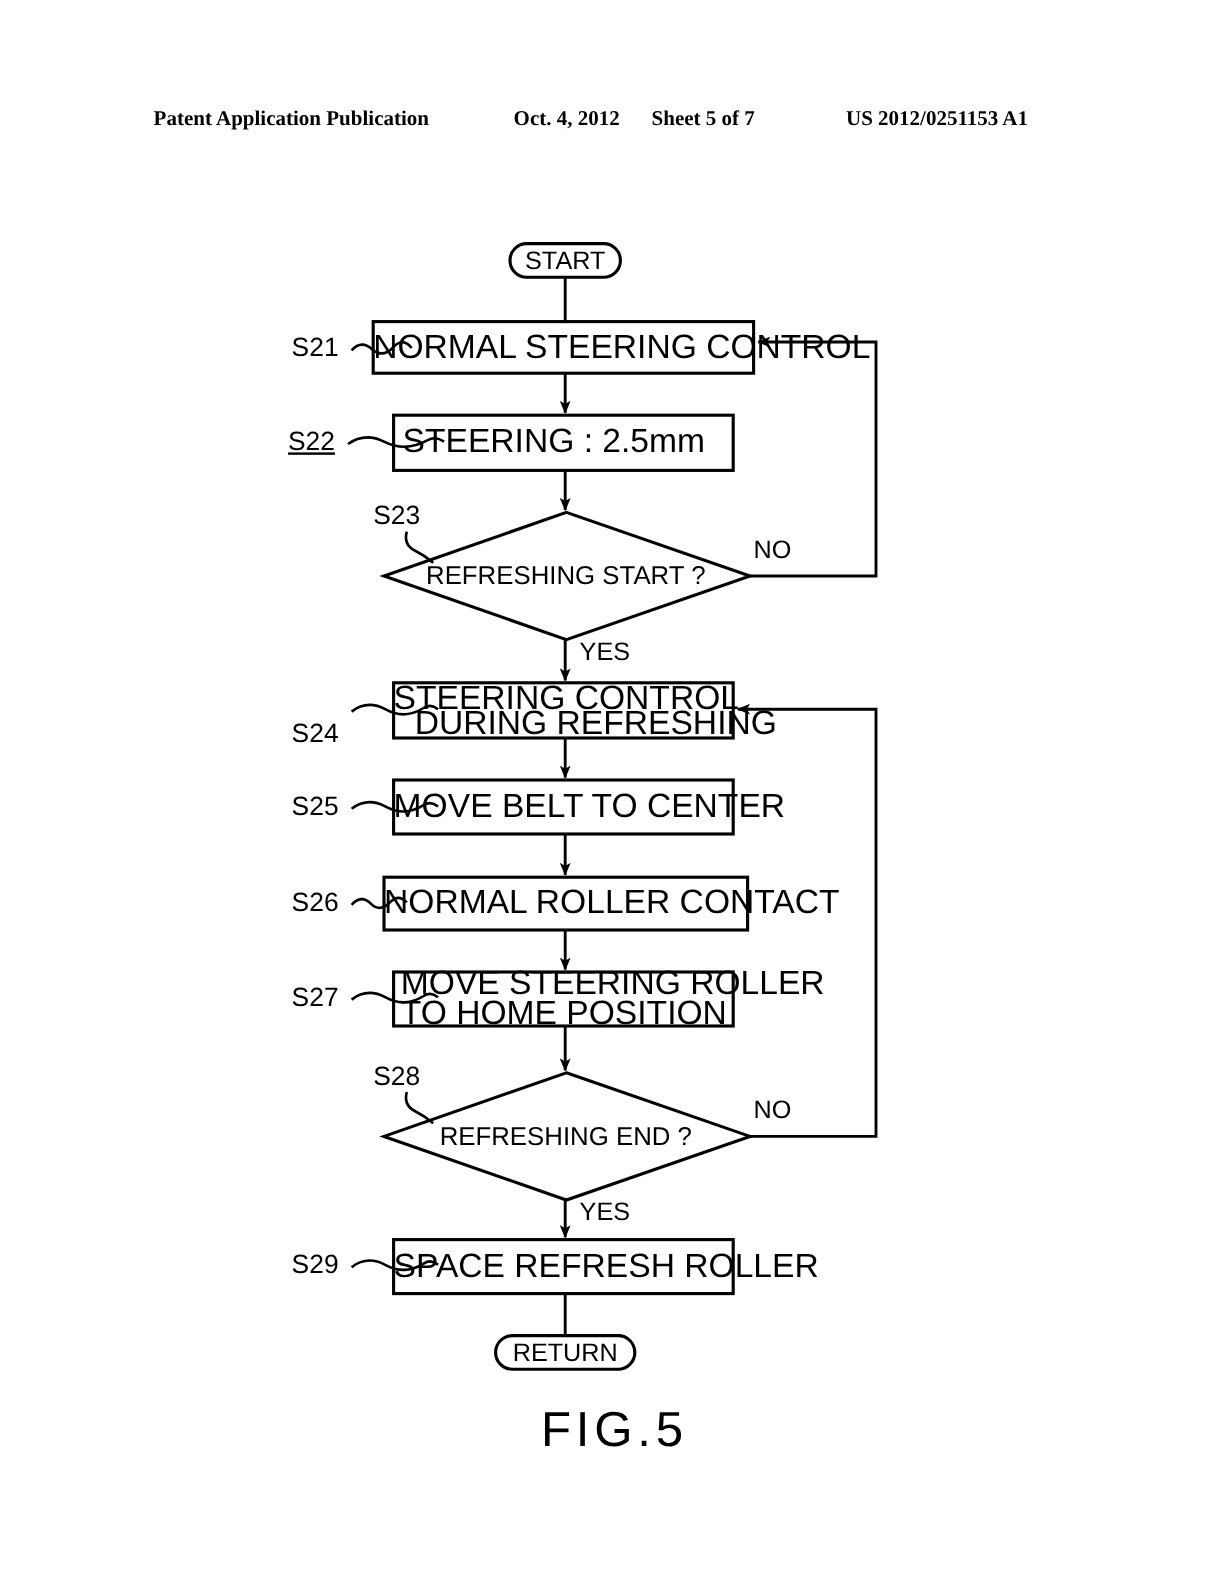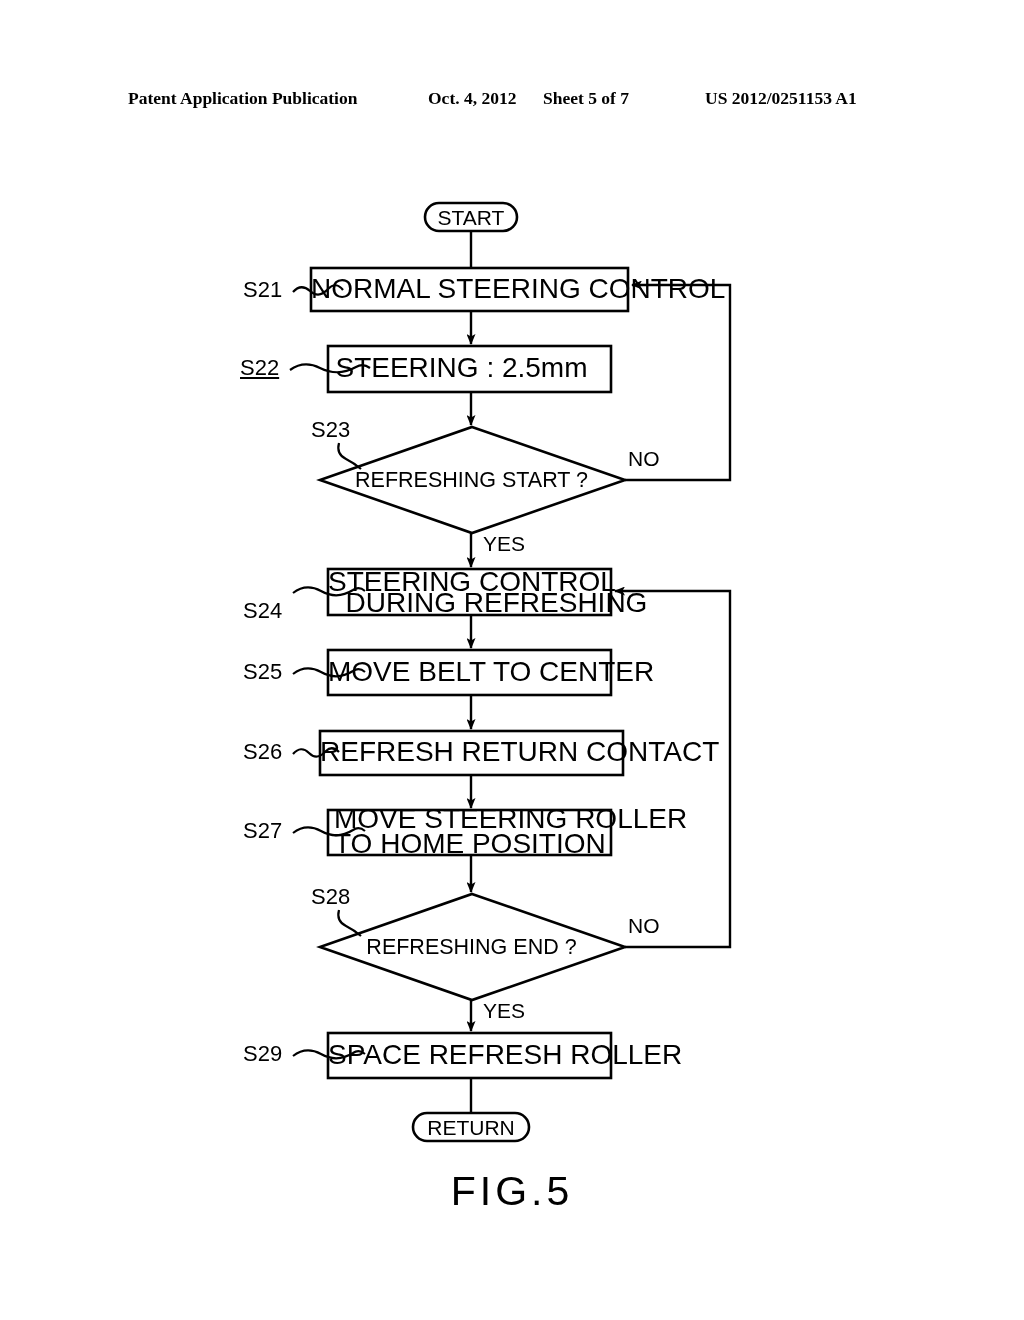--- a/index.html
+++ b/index.html
@@ -183,21 +183,21 @@
 
   <div class="node-text process-label" style="left:320px; top:357px; width:283px;">STEERING : 2.5mm</div>
 
   <div class="node-text decision-label" style="left:330px; top:468px; width:283px;">REFRESHING START ?</div>
 
   <div class="node-text process-label" style="left:328px; top:571px; width:283px;">STEERING CONTROL</div>
   <div class="node-text process-label" style="left:328px; top:592px; width:337px;">DURING REFRESHING</div>
 
   <div class="node-text process-label" style="left:328px; top:661px; width:283px;">MOVE BELT TO CENTER</div>
 
-  <div class="node-text process-label" style="left:320px; top:741px; width:303px;">REFRESH RETURN CONTACT</div>
+  <div class="node-text process-label" style="left:320px; top:741px; width:303px;">NORMAL ROLLER CONTACT</div>
 
   <div class="node-text process-label left-align" style="left:334px; top:808px; width:277px;">MOVE STEERING ROLLER</div>
   <div class="node-text process-label left-align" style="left:334px; top:833px; width:277px;">TO HOME POSITION</div>
 
   <div class="node-text decision-label" style="left:330px; top:935px; width:283px;">REFRESHING END ?</div>
 
   <div class="node-text process-label" style="left:328px; top:1044px; width:283px;">SPACE REFRESH ROLLER</div>
 
   <div class="node-text terminal-label" style="left:413px; top:1115px; width:116px;">RETURN</div>
 

